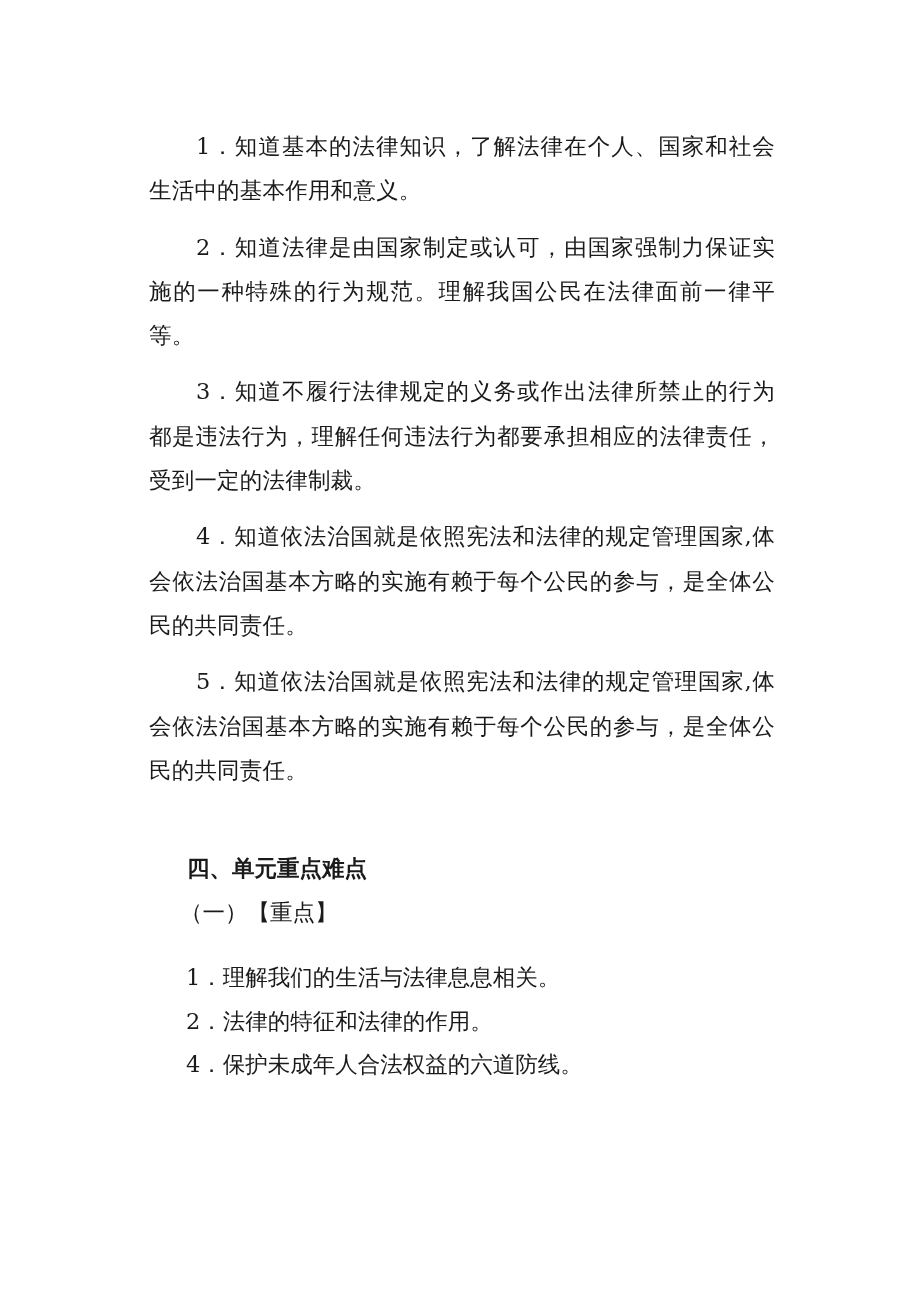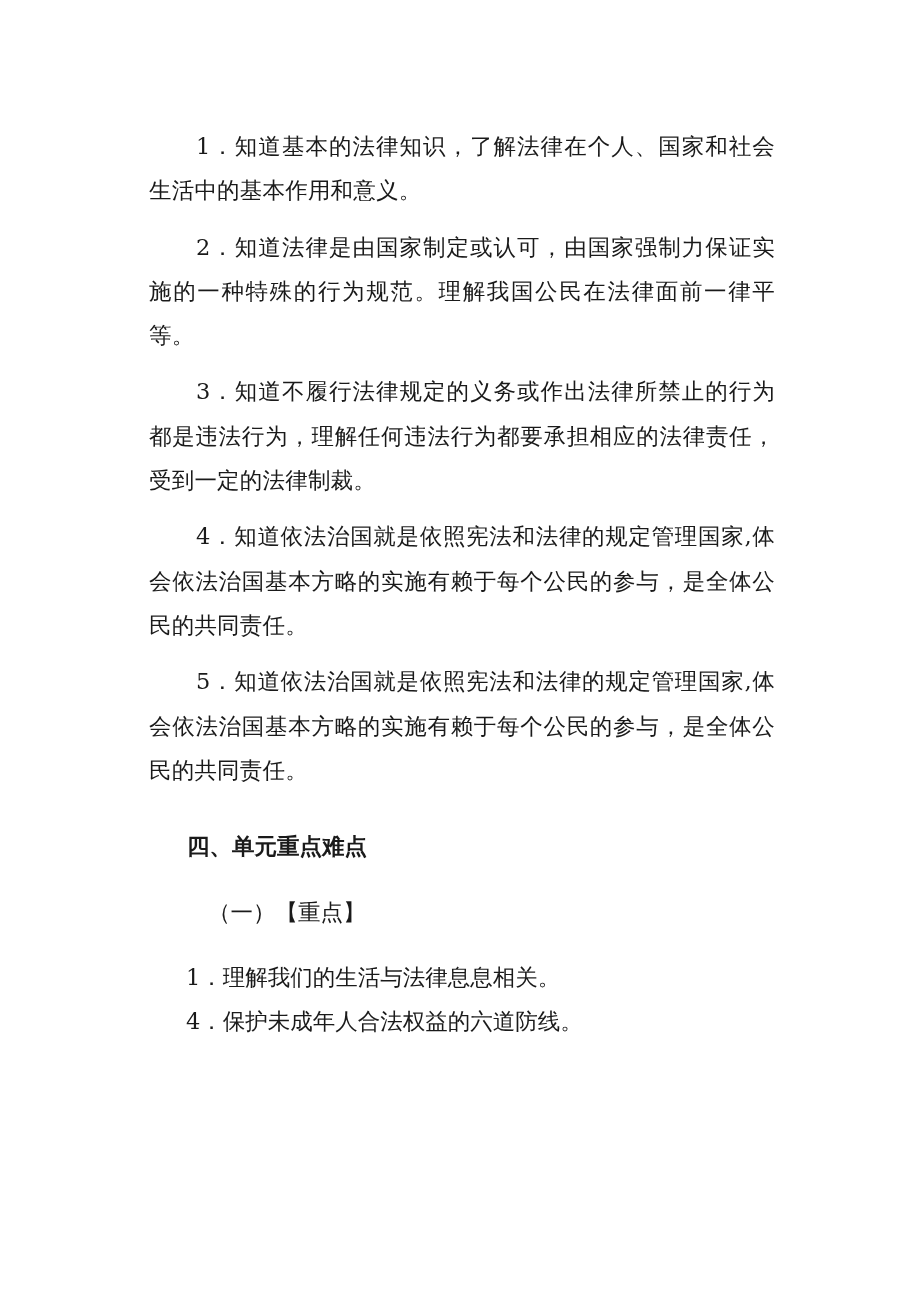--- a/index.html
+++ b/index.html
@@ -25,30 +25,30 @@
       font-size: 22.5px;
       line-height: 44.3px;
       text-indent: 47px;
       margin: 12px;
       letter-spacing: 0.2px;
       text-align: justify;
     }
     .heading {
       position: absolute;
       left: 187px;
-      top: 824px;
+      top: 846px;
       font-size: 22.5px;
       font-weight: bold;
       line-height: 44px;
       margin: 0;
       font-family: "DejaVu Sans", "Liberation Sans", sans-serif;
     }
     .subheading {
       position: absolute;
-      left: 208px;
+      left: 180px;
       top: 890px;
       font-size: 22.5px;
       line-height: 44px;
       margin: 0;
     }
     .keylist {
       position: absolute;
       left: 186px;
       top: 956px;
       margin: 0;
@@ -70,14 +70,15 @@
   <p class="para">3．知道不履行法律规定的义务或作出法律所禁止的行为都是违法行为，理解任何违法行为都要承担相应的法律责任，受到一定的法律制裁。</p>
   <p class="para">4．知道依法治国就是依照宪法和法律的规定管理国家,体会依法治国基本方略的实施有赖于每个公民的参与，是全体公民的共同责任。</p>
   <p class="para">5．知道依法治国就是依照宪法和法律的规定管理国家,体会依法治国基本方略的实施有赖于每个公民的参与，是全体公民的共同责任。</p>
 </div>
 
 <h2 class="heading">四、单元重点难点</h2>
 <div class="subheading">（一）【重点】</div>
 
 <ul class="keylist">
   <li>1．理解我们的生活与法律息息相关。</li>
+  <li>2．法律的特征和法律的作用。</li>
   <li>4．保护未成年人合法权益的六道防线。</li>
 </ul>
 
 </body></html>

